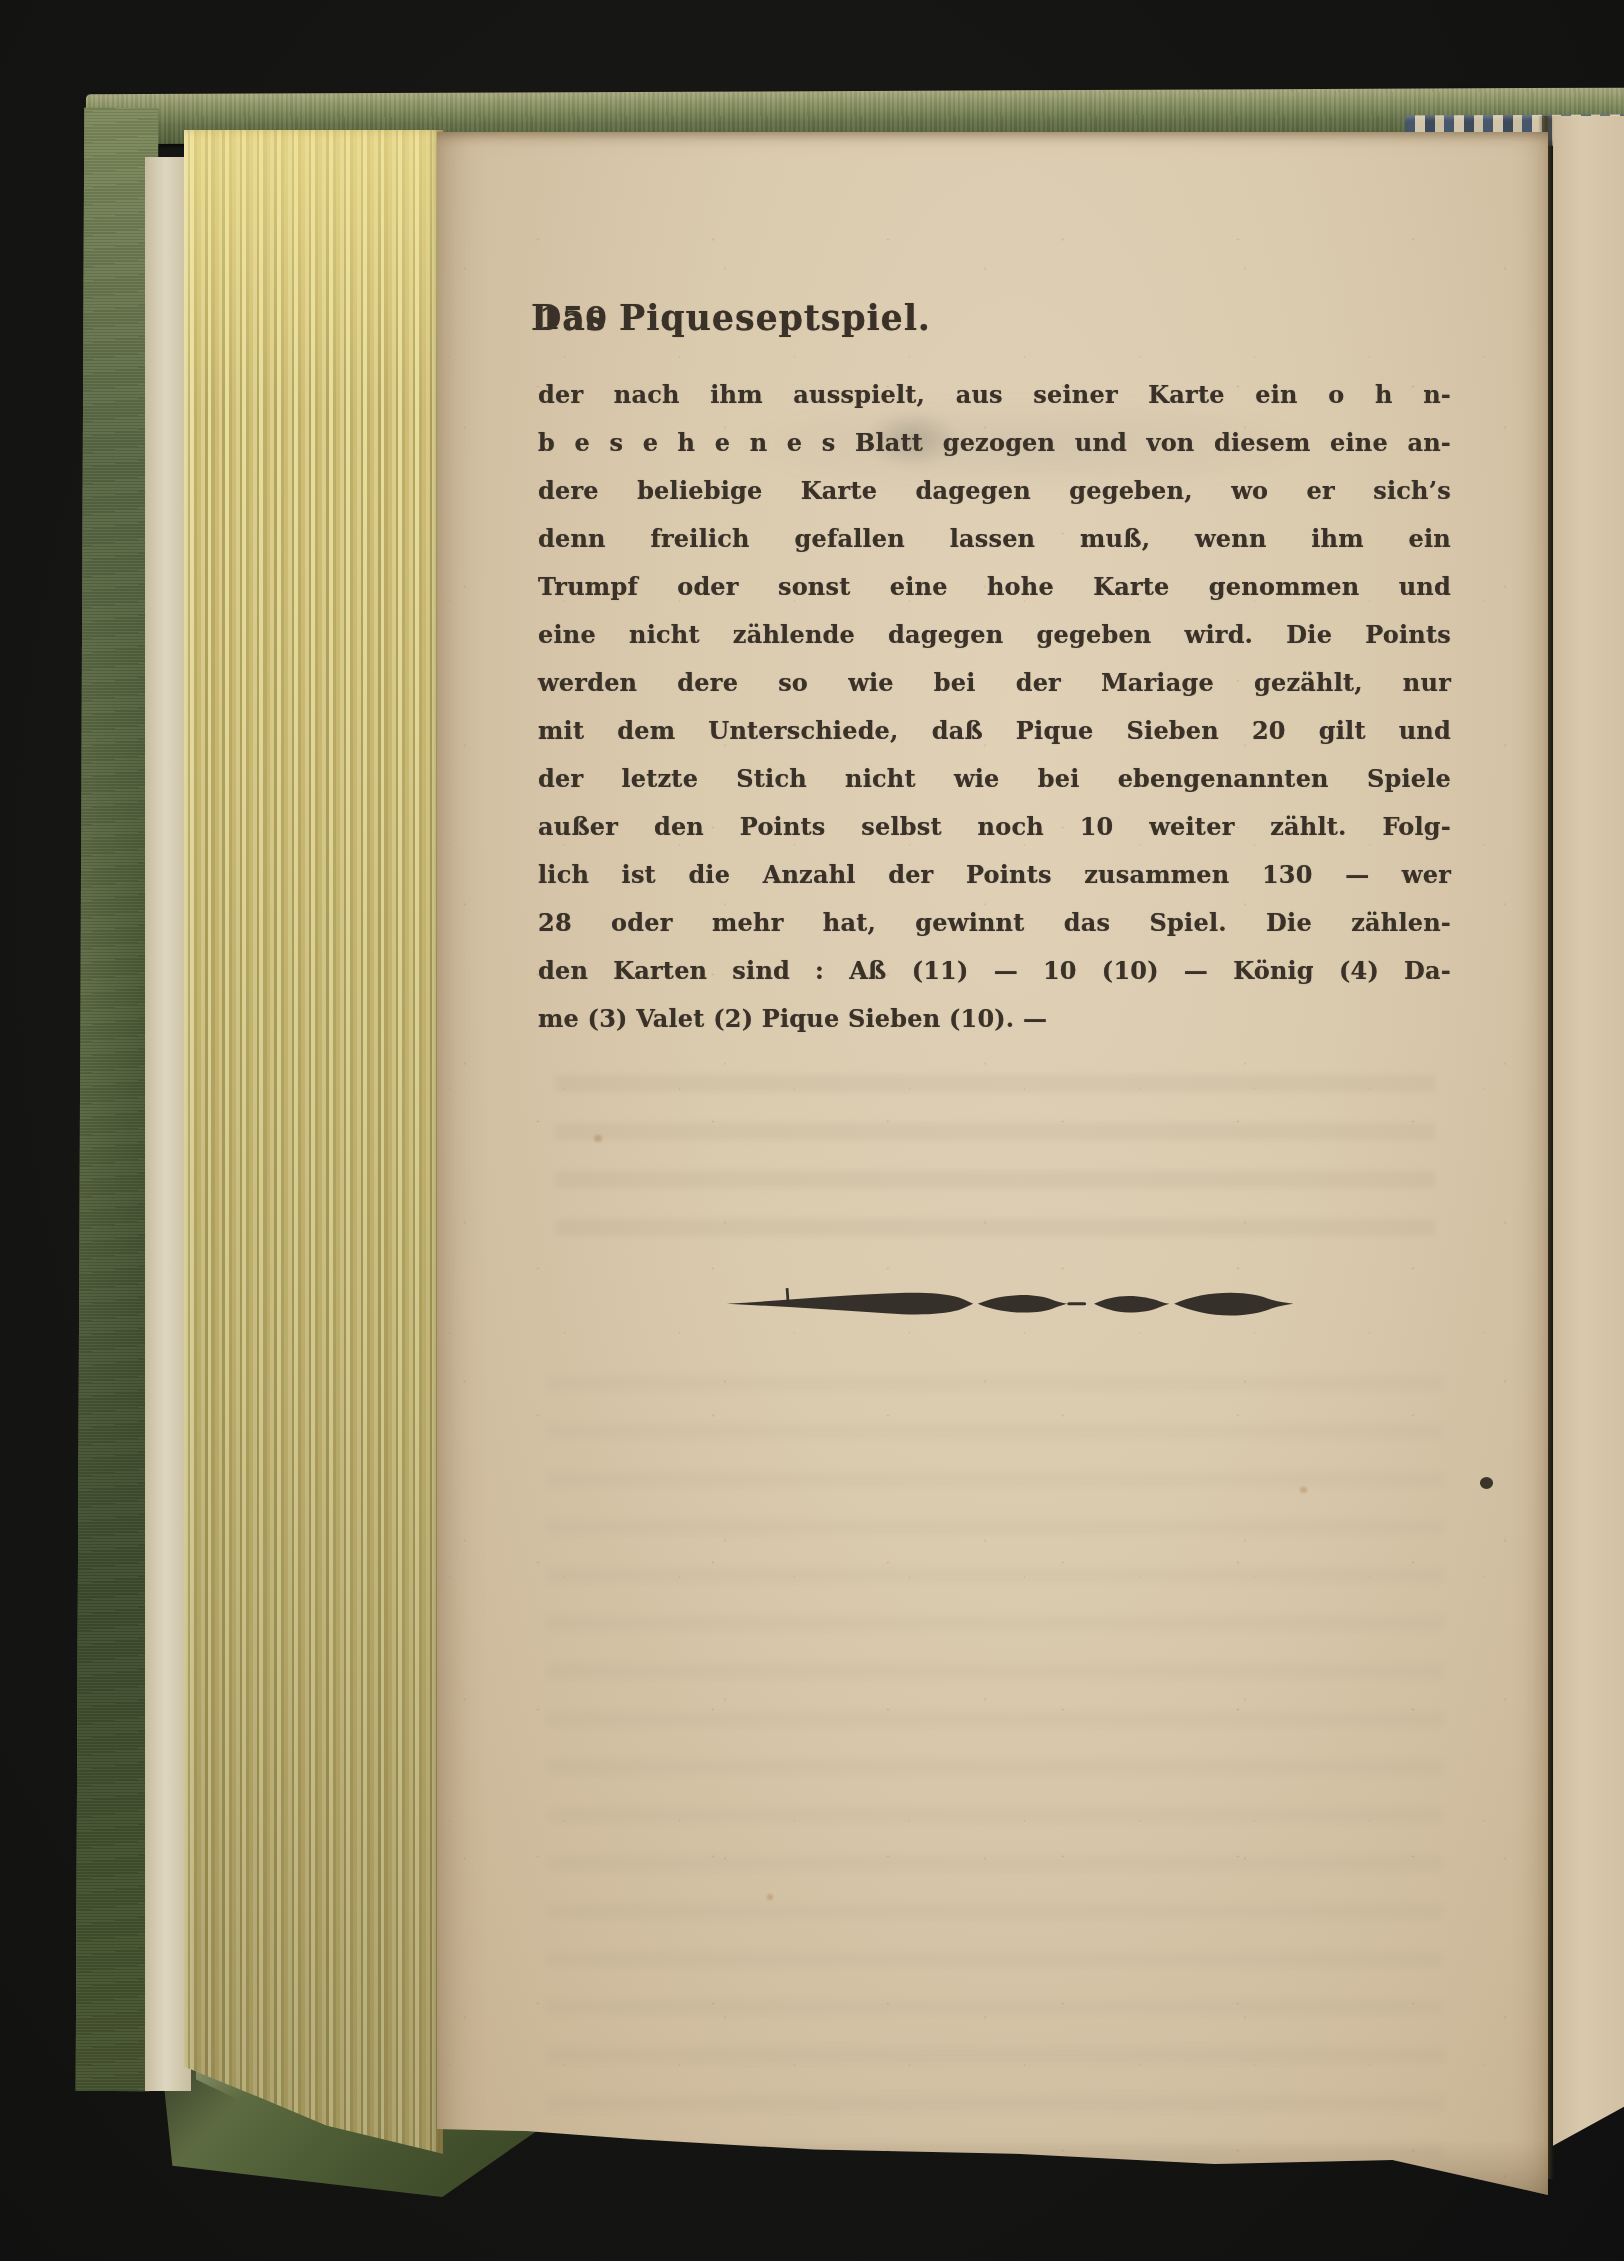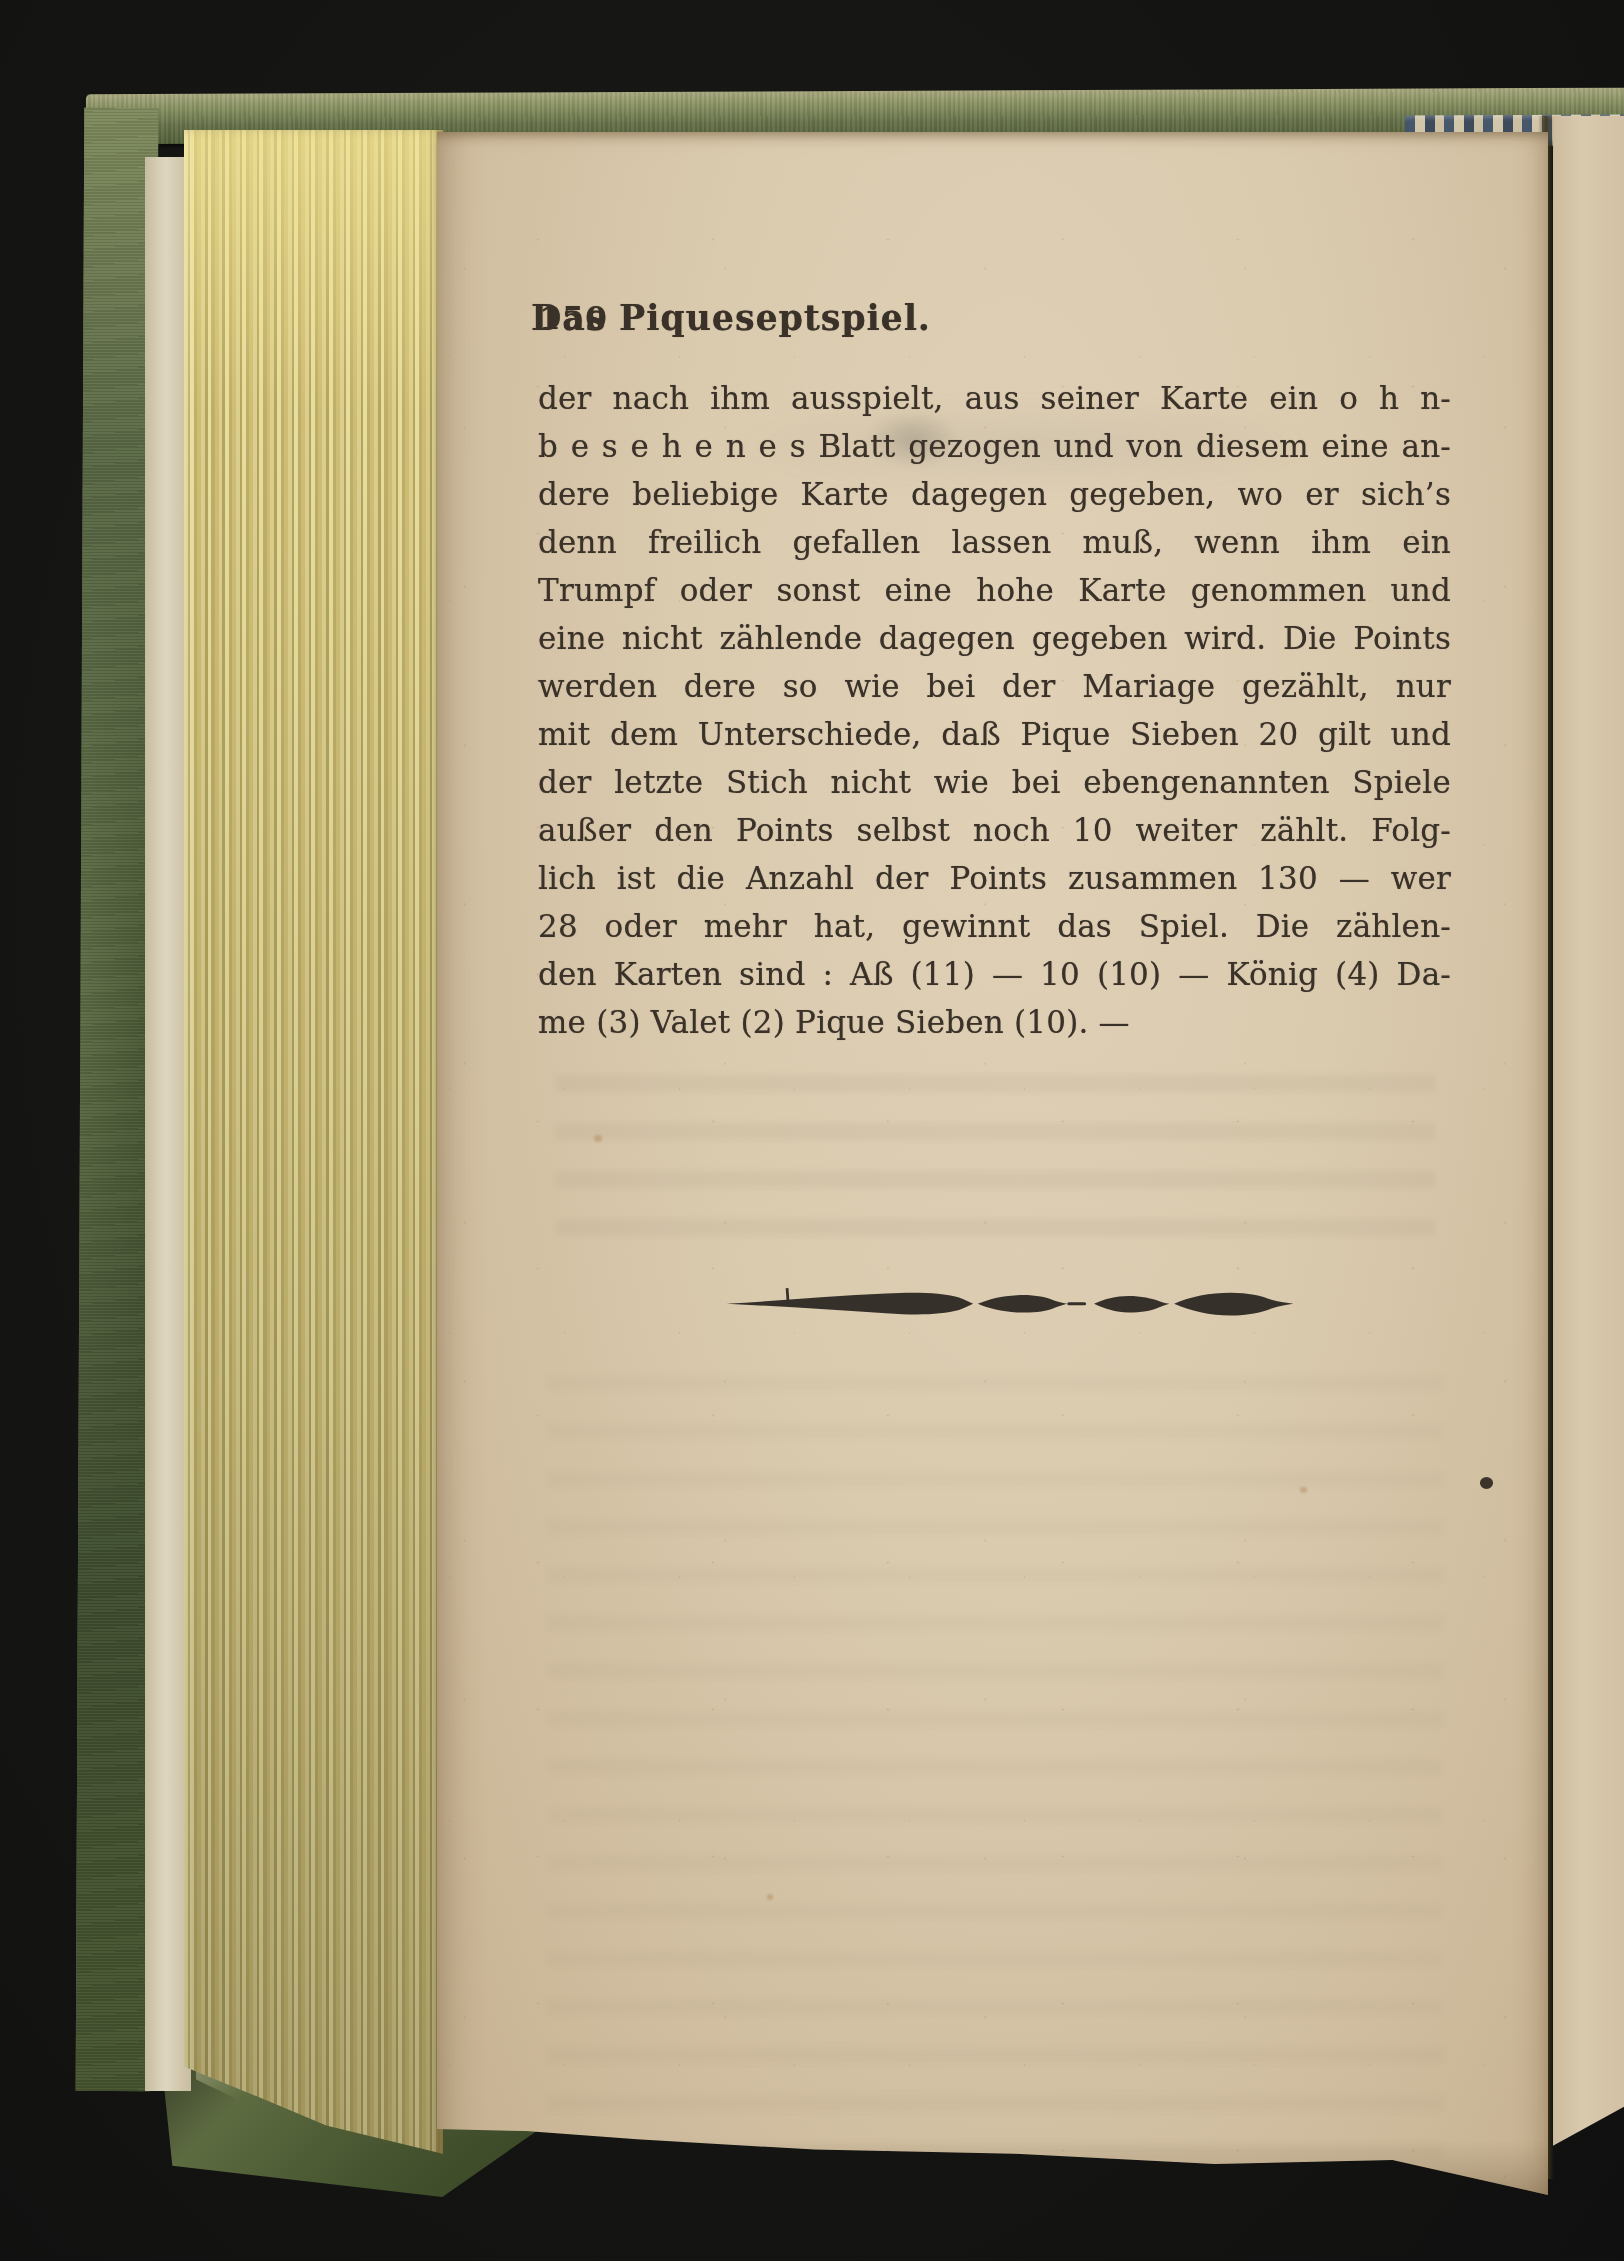--- a/index.html
+++ b/index.html
@@ -92,21 +92,21 @@
   .fox.f2{left:863px;top:1355px;width:7px;height:6.3px;}
   .fox.f3{left:330px;top:1762px;width:6.3px;height:6.3px;}
   .speck{position:absolute;left:1043px;top:1345px;width:13.4px;height:11.8px;border-radius:50%;
     background:#3b342b;filter:blur(0.5px);}
   
   .folio{position:absolute;left:102px;top:168px;font-size:31px;font-weight:700;letter-spacing:1.6px;
     text-shadow:0 0 0.8px rgba(58,50,41,.6);}
   .running-title{position:absolute;left:94px;top:165px;width:924px;text-align:left;
     font-size:35px;font-weight:700;letter-spacing:0.8px;text-shadow:0 0 0.8px rgba(58,50,41,.6);}
   .body{position:absolute;left:101px;top:248px;width:913px;}
-  .body .line{height:48px;font-size:31px;font-weight:400;letter-spacing:0.2px;white-space:nowrap;
+  .body .line{height:48px;font-size:24px;font-weight:700;letter-spacing:0.2px;white-space:nowrap;
     text-align:justify;text-align-last:justify;text-shadow:0 0 0.8px rgba(58,50,41,.55);}
   .body .line.last{text-align-last:left;}
   .ornament{position:absolute;left:288px;top:1152px;width:570px;height:38px;}
   .ghost{position:absolute;pointer-events:none;}
   .ghost.g1{left:118px;top:927px;width:880px;height:204px;opacity:.55;filter:blur(3.1px);
     background:repeating-linear-gradient(180deg,transparent 0 15.7px,rgba(138,124,100,.17) 15.7px 33px,transparent 33px 48px);}
   .ghost.g2{left:110px;top:1226px;width:896px;height:825px;opacity:.45;filter:blur(3.9px);
     background:repeating-linear-gradient(180deg,transparent 0 17.3px,rgba(134,121,99,.12) 17.3px 33px,transparent 33px 48px);}
 </style>
 </head>

